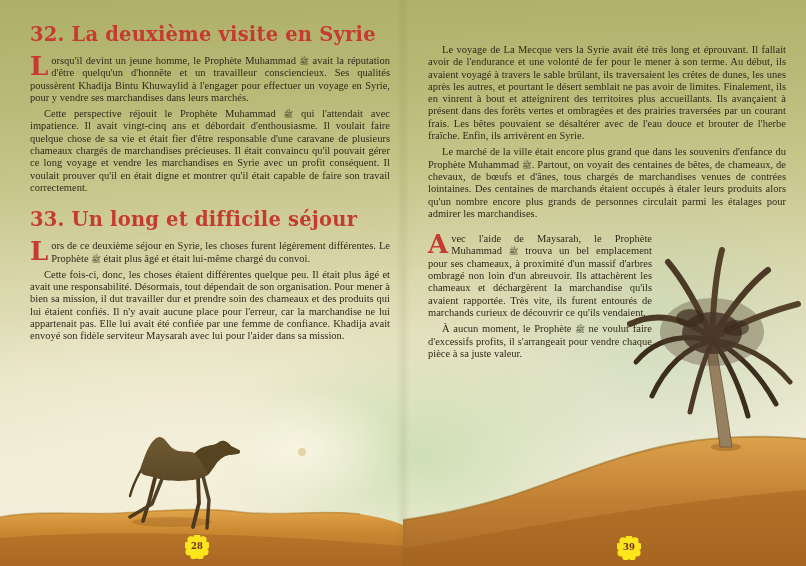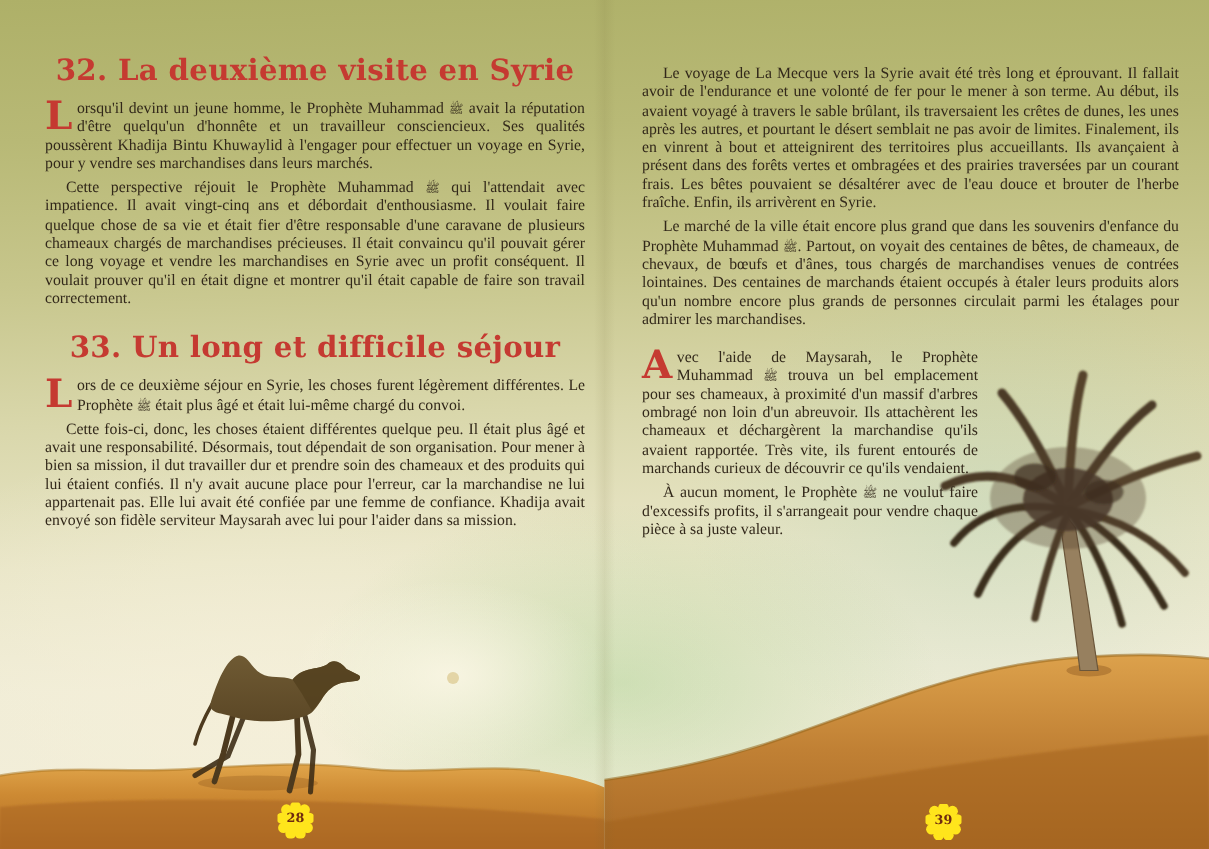--- a/index.html
+++ b/index.html
@@ -23,21 +23,21 @@
   .scene{position:absolute;left:0;top:0;}
 
   .page{position:absolute;color:#32281a;}
   .page p{margin:0 0 4px 0;text-align:justify;font-size:10.5px;line-height:12.3px;text-indent:14px;}
   .page p.lead{text-indent:0;}
   .page-left{left:30px;top:24px;width:360px;}
   .page-right{left:428px;top:44px;width:358px;}
   .page-right .narrow{width:224px;}
 
   h2{
-    margin:12px 0 9px 0;text-align:center;
+    margin:0 0 9px 0;text-align:left;
     font-family:"DejaVu Serif","Liberation Serif",serif;
     font-weight:bold;font-size:19.5px;line-height:22px;
     color:#c53a31;letter-spacing:.2px;
   }
   h2.gap-above{margin-top:15px;}
   .sec34{width:312px;margin-top:13px;}
   .sec34 h2{font-size:18.5px;}
 
   .dropcap{
     float:left;font-family:"DejaVu Serif",serif;font-weight:bold;

